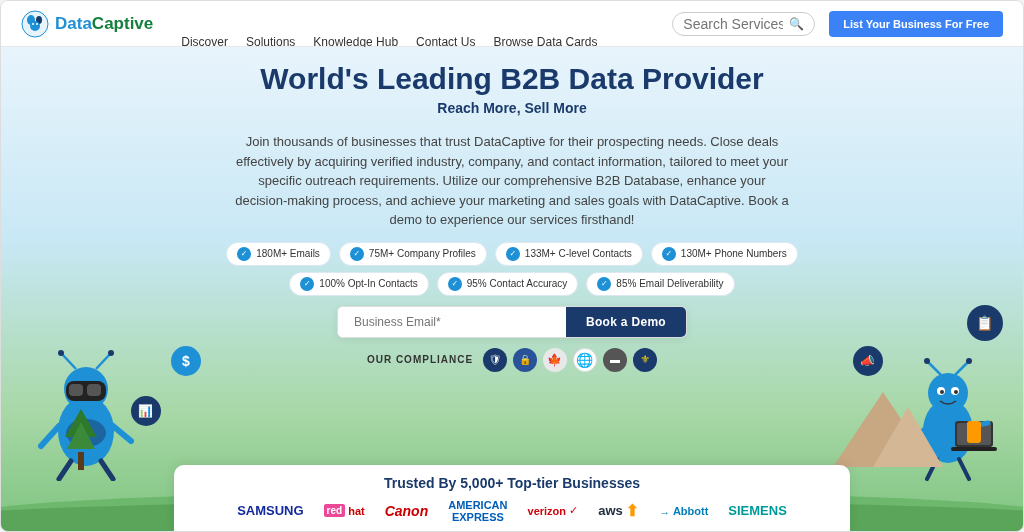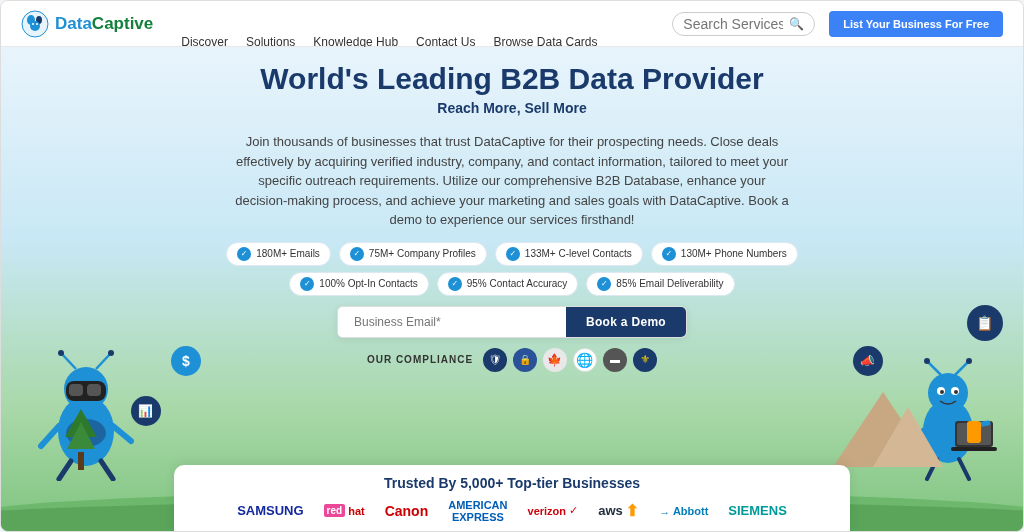--- a/index.html
+++ b/index.html
@@ -335,21 +335,21 @@
     .brand-logo {
       font-size: 11px;
       font-weight: 700;
       color: #333;
       display: flex;
       align-items: center;
       gap: 3px;
     }
     .brand-logo.samsung { color: #1428a0; font-size: 13px; font-weight: 800; }
     .brand-logo.redhat { color: #cc0000; }
-    .brand-logo.canon { color: #cc0000; font-size: 14px; font-weight: 900; }
+    .brand-logo.canon { color: #cc0000; font-size: 14px; font-style: italic; font-weight: 900; }
     .brand-logo.american { color: #005eb8; font-size: 8px; }
     .brand-logo.verizon { color: #cd040b; font-weight: 800; }
     .brand-logo.aws { color: #ff9900; }
     .brand-logo.abbott { color: #007db8; }
     .brand-logo.siemens { color: #009999; font-weight: 900; }
 
     
     .mountain-right {
       position: absolute;
       right: 80px;

